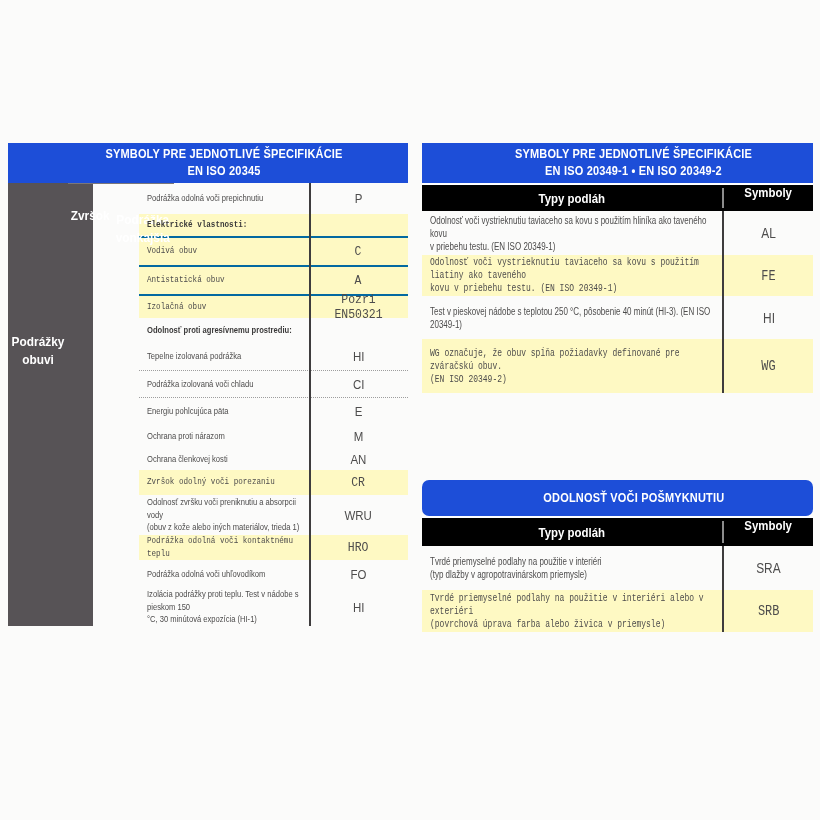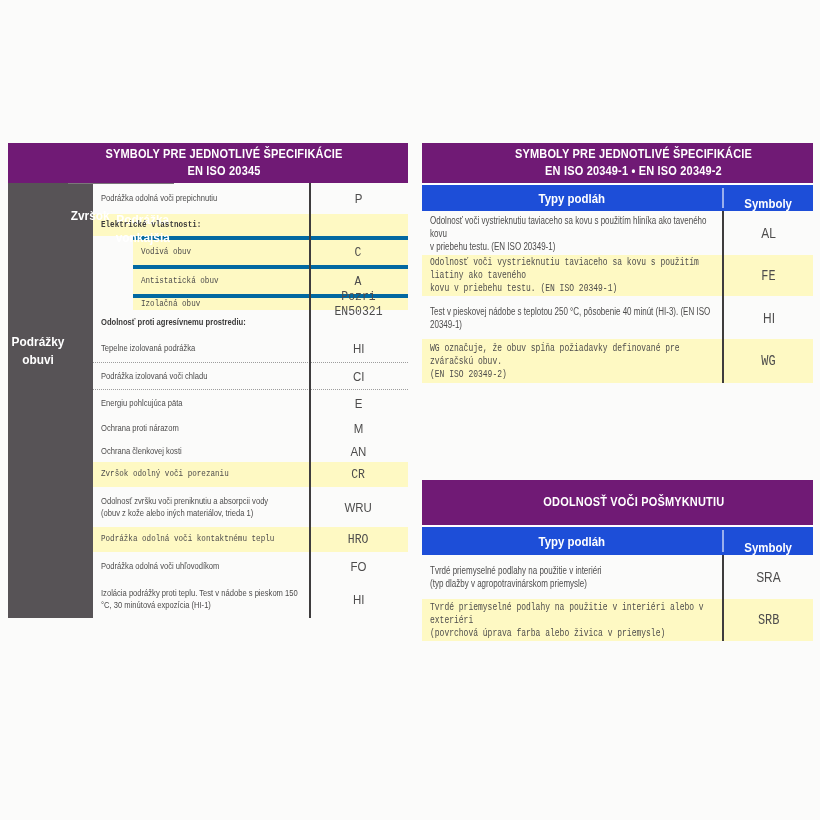--- a/index.html
+++ b/index.html
@@ -8,59 +8,59 @@
     position: relative;
     background: #fbfbfa;
     font-family: "Liberation Sans", "DejaVu Sans", sans-serif;
     color: #4d4c4c;
     overflow: hidden;
   }
   .tbl { position: absolute; }
 
   
   .hdr {
-    background: #701a75;
+    background: #1d4ed8;
     color: #ffffff;
     font-weight: bold;
     text-align: center;
     letter-spacing: .2px;
     padding-left: 32px;
   }
   .hdr .line { font-size: 12.5px; line-height: 17px; transform: scaleX(.88); }
   .hdr2lines { height: 40px; padding-top: 3px; }
-  .hdr1line  { height: 45px; display: flex; align-items: center; justify-content: center; }
+  .hdr1line  { height: 36px; display: flex; align-items: center; justify-content: center; border-radius: 7px; }
 
   
   .cond  { transform: scaleX(.8); transform-origin: 0 50%; width: 125%; white-space: pre-line; }
   .cond-c{ display: inline-block; transform: scaleX(.85); transform-origin: 50% 50%; white-space: pre-line; }
 
   
   .row { display: flex; align-items: center; }
   .row.g { background: #fef9c3; font-family: Liberation Mono, monospace; }
-  .row.gap { border-top: 4px solid #0369a1; margin-left: 40px; }
+  .row.gap { border-top: 2px solid #0369a1; }
   .row.dotted { border-top: 1px dotted #9d9d9d; }
   .desc { flex: 1; padding-left: 8px; overflow: hidden; font-size: 9.5px; line-height: 1.3; color: #4d4c4c; }
   .row.hd .cond { font-weight: bold; color: #3b3a3a; }
   .sym { width: 99px; text-align: center; font-size: 13.5px; color: #4d4c4c; }
 
   
   .lt-body { display: flex; position: relative; }
   .vline { position: absolute; top: 0; bottom: 0; width: 2px; background: #3e3c3d; }
   .lt-body .vline { left: 301px; }
   .sidebar { width: 85px; background: #575356; display: flex; flex-direction: row; }
   .sec { display: flex; align-items: center; justify-content: center; }
   .sec + .sec { border-top: 1px solid #7b777a; }
   .sec-label { width: 100%; text-align: center; color: #fff; font-weight: bold; font-size: 13.5px; line-height: 1.35; transform: scaleX(.88); }
-  .lt-main { flex: 1; }
-
-  
-  .sub { display: flex; background: #1d4ed8; border-top: 2px solid #ffffff; align-items: stretch; }
+  .lt-main { flex: 1; padding-left: 46px; }
+
+  
+  .sub { display: flex; background: #000000; border-top: 2px solid #ffffff; align-items: stretch; }
   .sub .c1 { width: 300px; display: flex; align-items: center; justify-content: center; }
   .sub .cdiv { width: 2px; background: rgba(255,255,255,.55); margin: 3px 0; }
-  .sub .c2 { flex: 1; display: flex; align-items: flex-end; justify-content: center; }
+  .sub .c2 { flex: 1; display: flex; align-items: flex-start; justify-content: center; }
   .sub-label { color: #fff; font-weight: bold; font-size: 13px; transform: scaleX(.88); }
   .rt-body { position: relative; }
   .rt-body .vline { left: 300px; }
   .rt-body .desc { font-size: 10px; }
   .rt-body .sym { width: 89px; font-size: 14px; }
 </style>
 </head>
 <body>
 
 <div class="tbl" style="left:8px; top:143px; width:400px;">
@@ -98,21 +98,21 @@
             <div class="cond">Vodivá obuv</div>
           </div>
         <div class="sym"><span class="cond-c">C</span></div>
       </div>
       <div class="row g gap" style="height:29px">
         <div class="desc">
             <div class="cond">Antistatická obuv</div>
           </div>
         <div class="sym"><span class="cond-c">A</span></div>
       </div>
-      <div class="row g gap" style="height:16px">
+      <div class="row g gap" style="height:24px">
         <div class="desc">
             <div class="cond">Izolačná obuv</div>
           </div>
         <div class="sym"><span class="cond-c">Pozri EN50321</span></div>
       </div>
       <div class="row w hd" style="height:24px">
         <div class="desc">
             <div class="cond">Odolnosť proti agresívnemu prostrediu:</div>
           </div>
         <div class="sym"><span class="cond-c"></span></div>
@@ -213,21 +213,21 @@
         </div>
       <div class="sym"><span class="cond-c">FE</span></div>
     </div>
     <div class="row w" style="height:43px">
       <div class="desc">
           <div class="cond">Test v pieskovej nádobe s teplotou 250 °C, pôsobenie 40 minút (HI-3). (EN ISO
 20349-1)</div>
         </div>
       <div class="sym"><span class="cond-c">HI</span></div>
     </div>
-    <div class="row g" style="height:44px">
+    <div class="row g" style="height:54px">
       <div class="desc">
           <div class="cond">WG označuje, že obuv spĺňa požiadavky definované pre zváračskú obuv.
 (EN ISO 20349-2)</div>
         </div>
       <div class="sym"><span class="cond-c">WG</span></div>
     </div>
     <div class="vline"></div>
   </div>
 </div>
 

